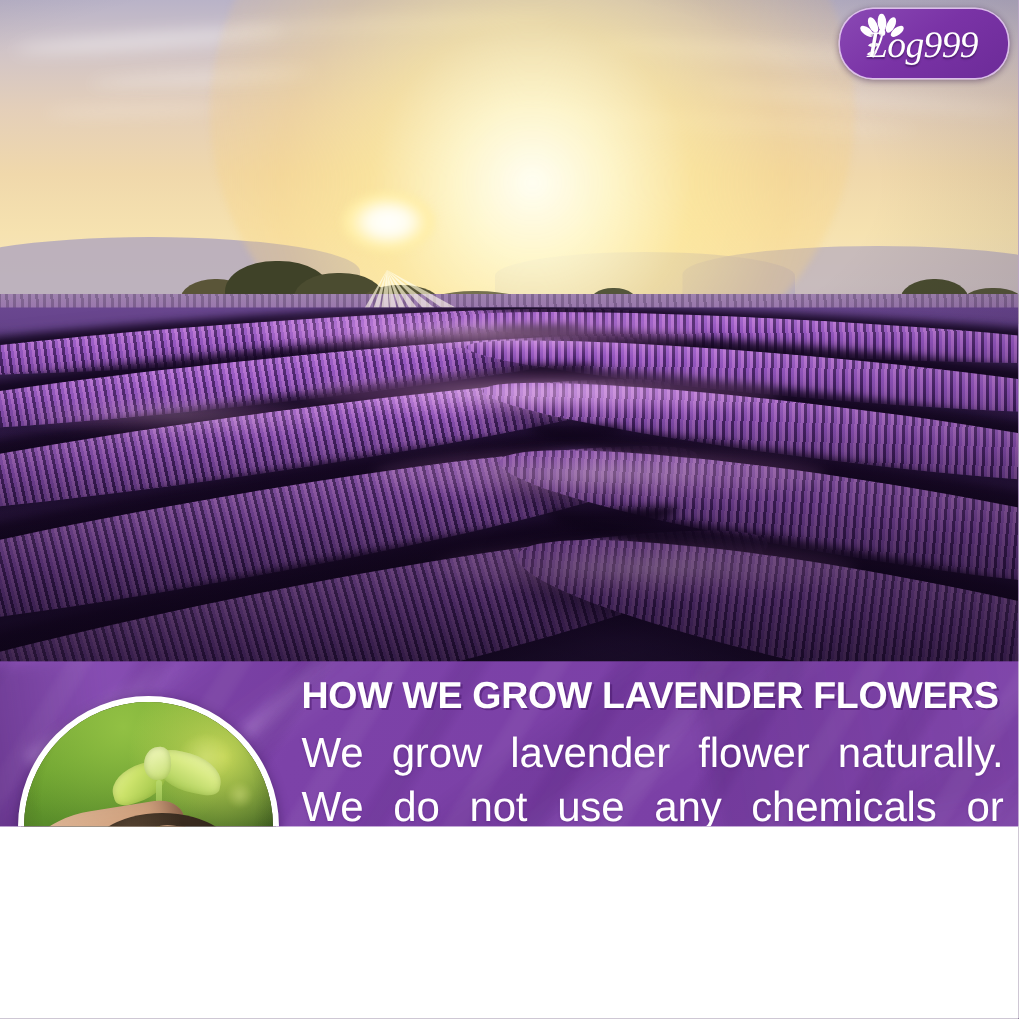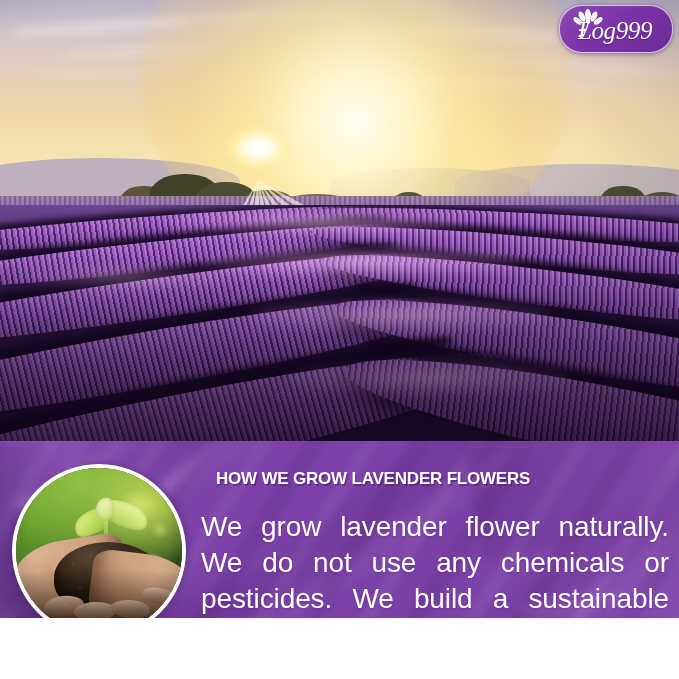--- a/index.html
+++ b/index.html
@@ -3,21 +3,21 @@
 <meta charset="utf-8">
 <style>
   html, body {
     margin: 0;
     padding: 0;
     background: #ffffff;
   }
   #poster {
     position: relative;
     width: 679px;
-    height: 618px;
+    height: 551px;
     overflow: hidden;
     font-family: "Liberation Sans", sans-serif;
     background: #7d42a8;
   }
 
   
   .photo {
     position: absolute;
     left: 0; top: 0;
     width: 679px;
@@ -417,23 +417,23 @@
   }
 
   
   .text-col {
     position: absolute;
     left: 201px; top: 449px;
     width: 468px;
     z-index: 6;
   }
   .headline {
-    margin: 15px;
+    margin: 0;
     color: #ffffff;
-    font-size: 17px;
+    font-size: 25px;
     font-weight: bold;
     letter-spacing: -0.2px;
     line-height: 30px;
     white-space: nowrap;
     text-shadow: 1.5px 1.5px 0 rgba(74,26,110,0.55);
   }
   .body-copy {
     margin: 5px 0 0 0;
     color: #ffffff;
     font-size: 28px;

